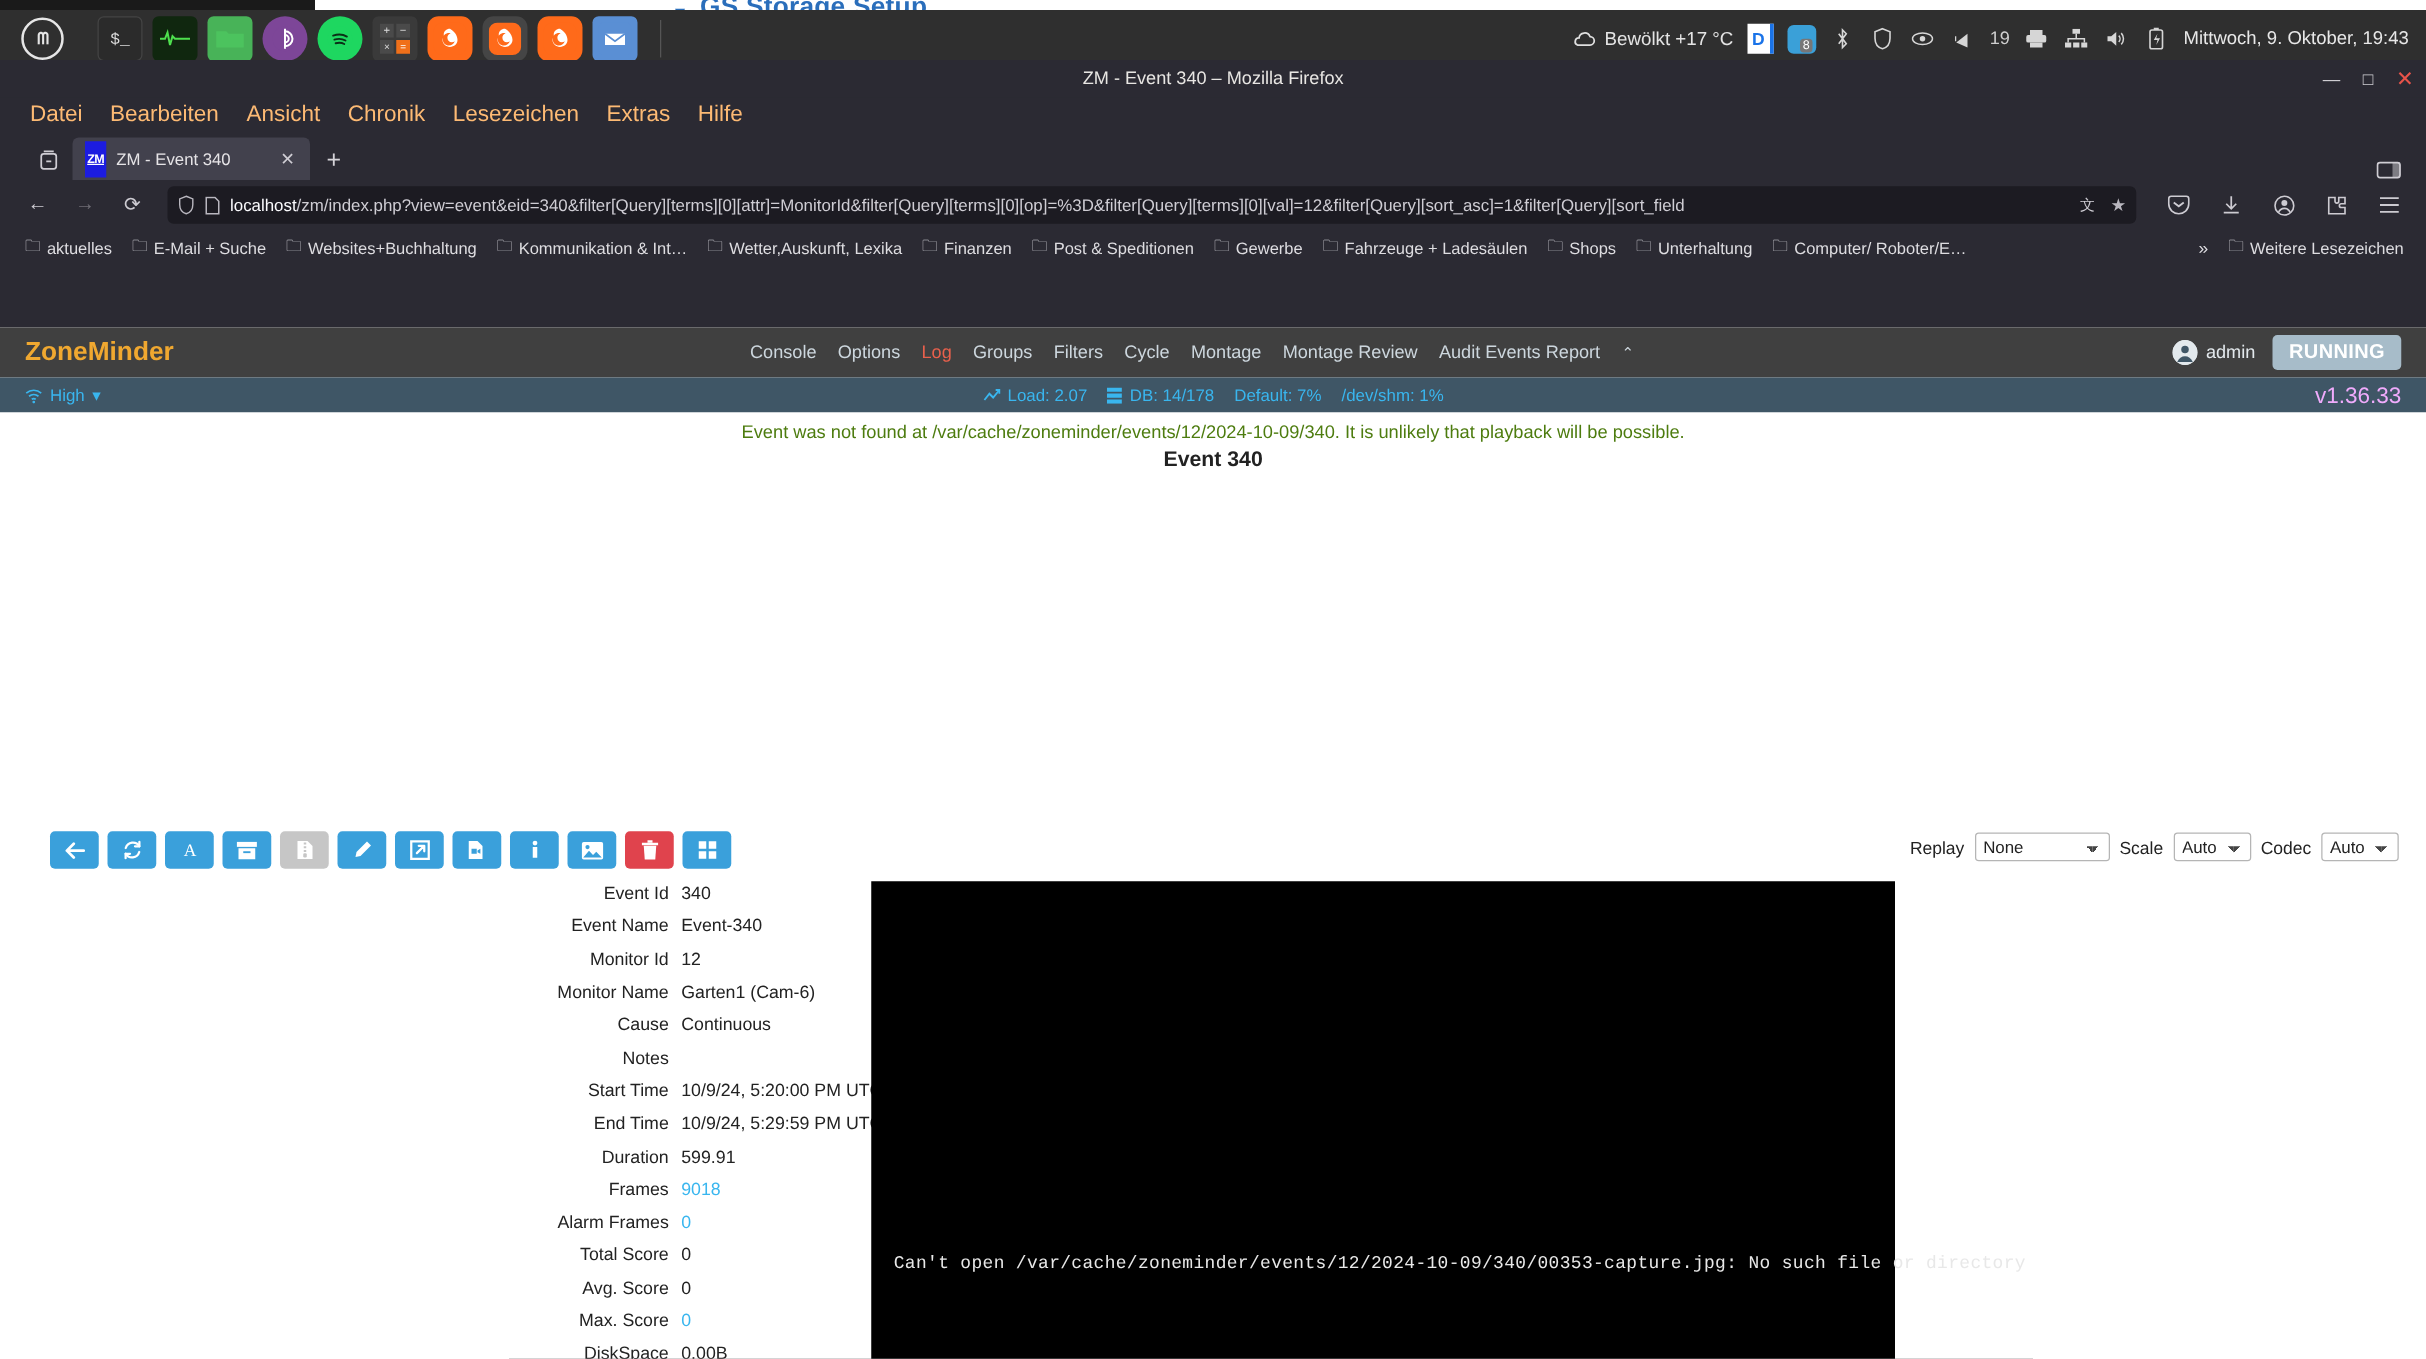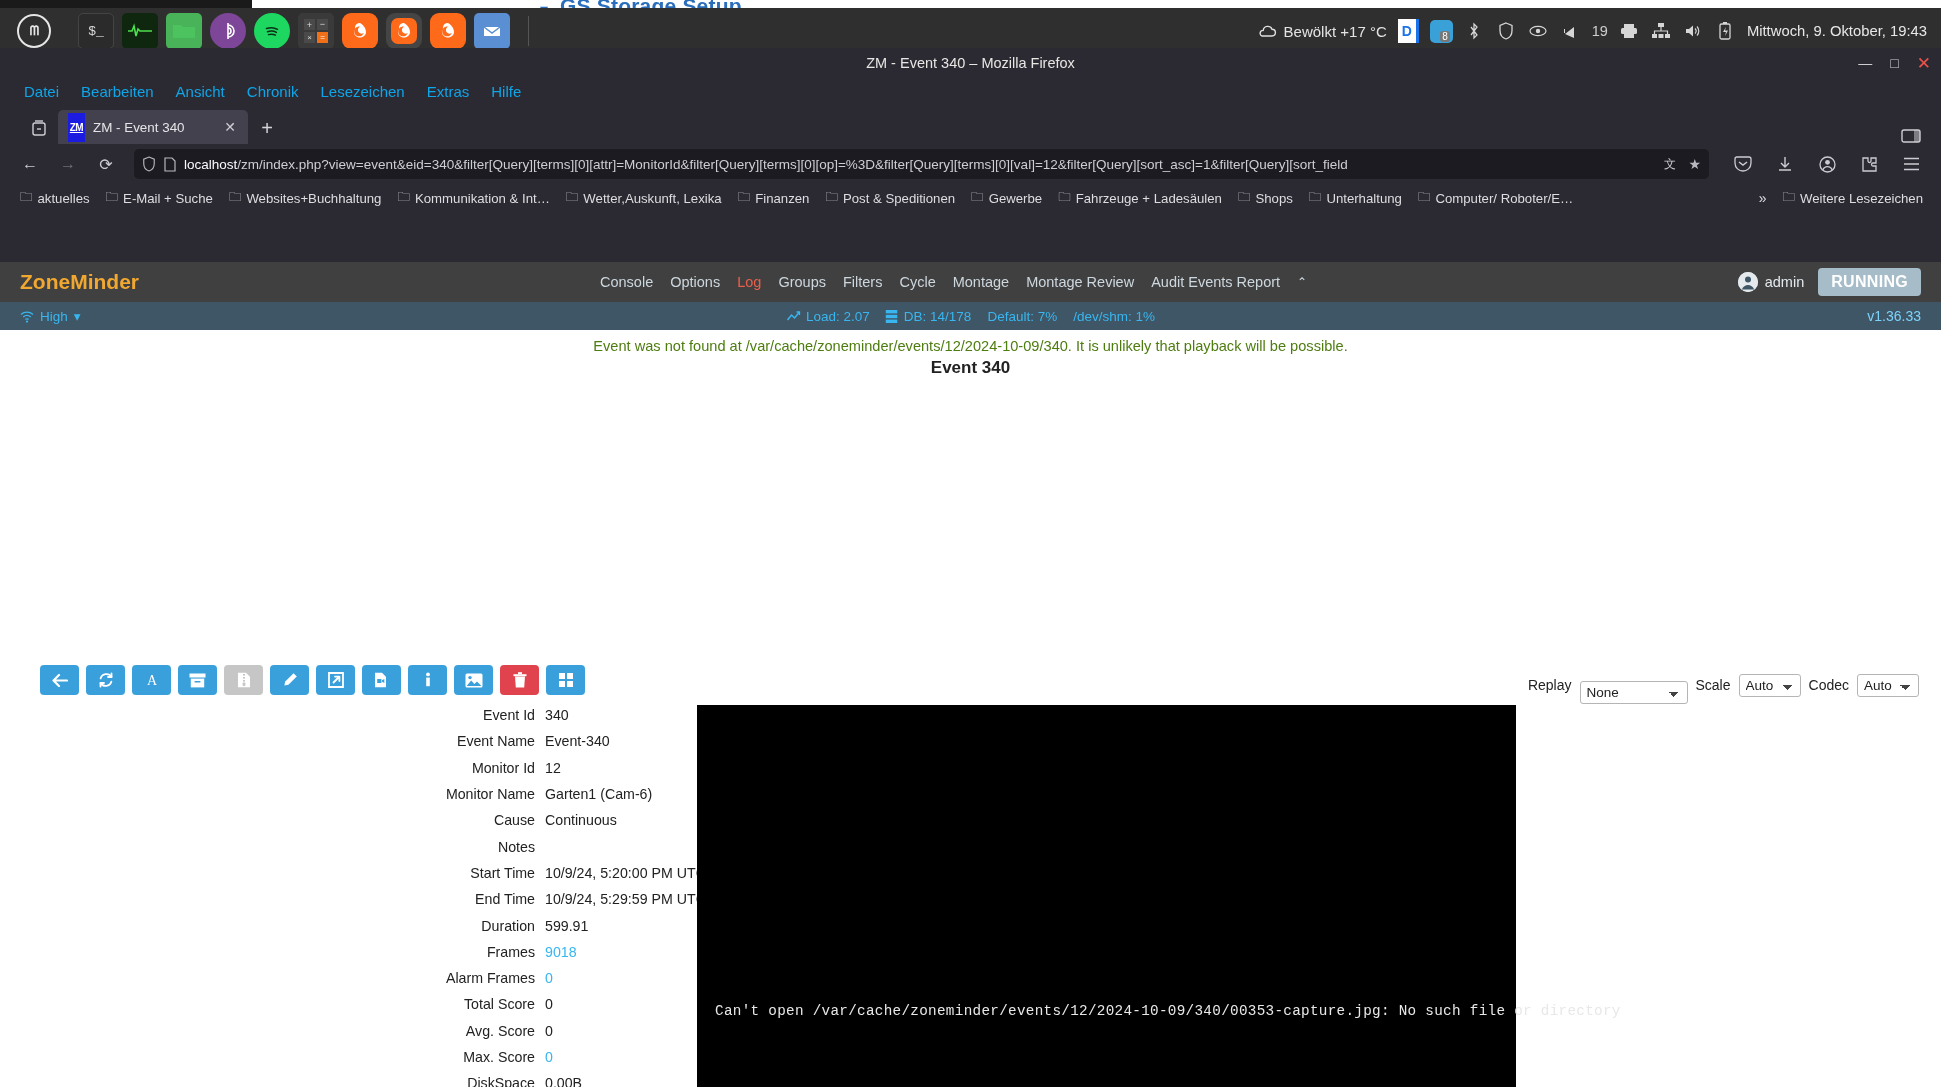--- a/index.html
+++ b/index.html
@@ -96,21 +96,21 @@
   .ff-title { color: #e8e6e3; font-size: 14.5px; }
   .ff-wbtns { position: absolute; right: 10px; top: 0; height: 30px;
     display: flex; align-items: center; gap: 18px; }
   .wbtn { color: #cfcdd2; font-size: 14px; cursor: pointer; line-height: 1; }
   .wbtn.close { color: #e8534a; font-size: 17px; }
 
   .ff-menubar {
     height: 26px; display: flex; align-items: center;
     gap: 22px; padding-left: 24px; background: #2b2a33;
   }
-  .ff-menu-item { color: #0ea5e9; font-size: 15px; }
+  .ff-menu-item { color: #fdba74; font-size: 18px; }
 
   .ff-tabstrip {
     height: 40px; display: flex; align-items: flex-end;
     padding-left: 24px; gap: 4px; background: #2b2a33;
   }
   .tab-listall {
     width: 30px; height: 32px; display:flex;align-items:center;justify-content:center;
     color:#cfcdd4;
   }
   .ff-tab {
@@ -180,21 +180,21 @@
     padding: 5px 13px; border-radius: 4px; letter-spacing:.3px;}
 
   .zm-status {
     height: 28px; background: #3f5666; display: flex; align-items: center;
     position: relative; padding: 0 20px; font-size: 13.5px;
   }
   .zm-bw { display:flex;align-items:center;gap:6px;color:#39b6ef; }
   .zm-stats { position:absolute; left: 50%; transform: translateX(-50%);
     display:flex; align-items:center; gap: 16px; color:#39b6ef; font-size:13.5px; }
   .zm-stats .it { display:flex;align-items:center;gap:6px; }
-  .zm-ver { margin-left:auto; color:#7dd3fc; font-size:14px; }
+  .zm-ver { margin-left:auto; color:#f0abfc; font-size:18px; }
 
   .zm-body { position: relative; background:#fff; height: 757px; }
   .zm-error { text-align: center; color:#4d7c0f; font-size: 14.6px; padding-top: 8px; }
   .zm-evtitle { text-align: center; font-size: 17px; font-weight: bold; color:#222;
     margin-top: 4px; }
 
   .zm-toolbar { position:absolute; left: 40px; top: 335px; display:flex; gap: 7px; }
   .tbtn {
     width: 39px; height: 30px; border-radius: 4px; background: #3aa0db;
     display:flex; align-items:center; justify-content:center; color:#fff;
@@ -209,21 +209,21 @@
   }
   .sel {
     appearance: none; -webkit-appearance:none;
     border: 1px solid #b5b5b5; border-radius: 3px; background: #fff;
     font-size: 13.5px; color: #222; padding: 3px 22px 3px 6px;
     font-family: "Liberation Sans", sans-serif;
     background-image: linear-gradient(45deg, transparent 50%, #444 50%), linear-gradient(135deg, #444 50%, transparent 50%);
     background-position: calc(100% - 13px) 10px, calc(100% - 8px) 10px;
     background-size: 5px 5px, 5px 5px; background-repeat: no-repeat;
   }
-  .sel.w-none { width: 108px; margin-top: 15px; }
+  .sel.w-none { width: 108px; }
   .sel.w-auto { width: 62px; }
 
   
   .ev-table { position: absolute; left: 330px; top: 372px; font-size: 14.2px; }
   .ev-row { display: flex; height: 26.3px; align-items: center; }
   .ev-label { width: 215px; text-align: right; color: #222; padding-right: 10px; }
   .ev-val { color: #222; }
   .ev-val.link { color: #39b6ef; }
 
   

